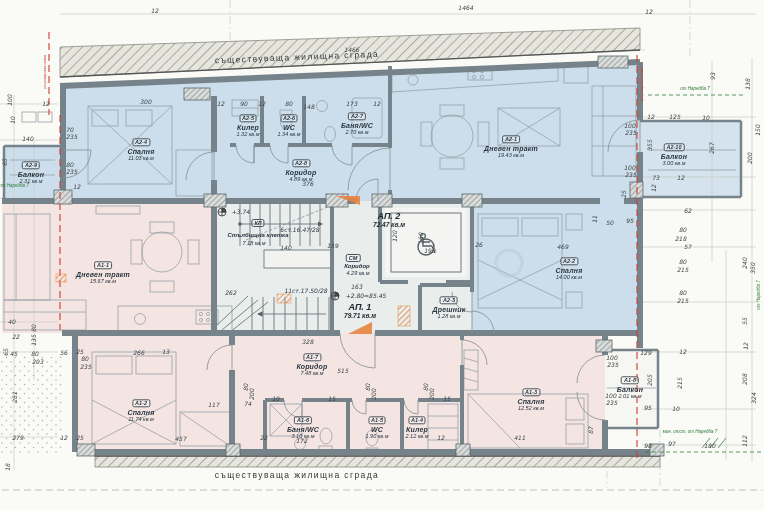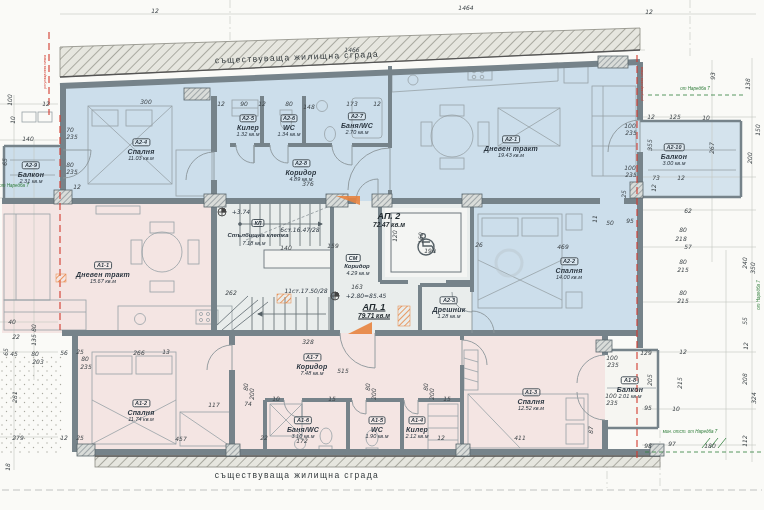--- a/index.html
+++ b/index.html
@@ -478,21 +478,21 @@
     <div><span class="room-code">А1-8</span></div>
     <div class="room-name">Балкон</div>
     <div class="room-area">2.01 кв.м</div>
   </div>
 
   <div class="ap-label" style="left: 349px; top: 219px; margin-left: 40px;">
     <div class="ap-name">АП. 2</div>
     <div class="ap-area">72.47 кв.м</div>
   </div>
 
-  <div class="ap-label" style="left: 374px; top: 310px; text-decoration: underline;">
+  <div class="ap-label" style="left: 360px; top: 310px;">
     <div class="ap-name">АП. 1</div>
     <div class="ap-area">79.71 кв.м</div>
   </div>
 <span class="dim" style="left: 155px; top: 10px;">12</span>
       <span class="dim" style="left: 466px; top: 7px;">1464</span>
       <span class="dim" style="left: 352px; top: 49px;">1466</span>
       <span class="dim" style="left: 649px; top: 11px;">12</span>
       <span class="dim" style="left: 146px; top: 101px;">300</span>
       <span class="dim" style="left: 221px; top: 103px;">12</span>
       <span class="dim" style="left: 244px; top: 103px;">90</span>

